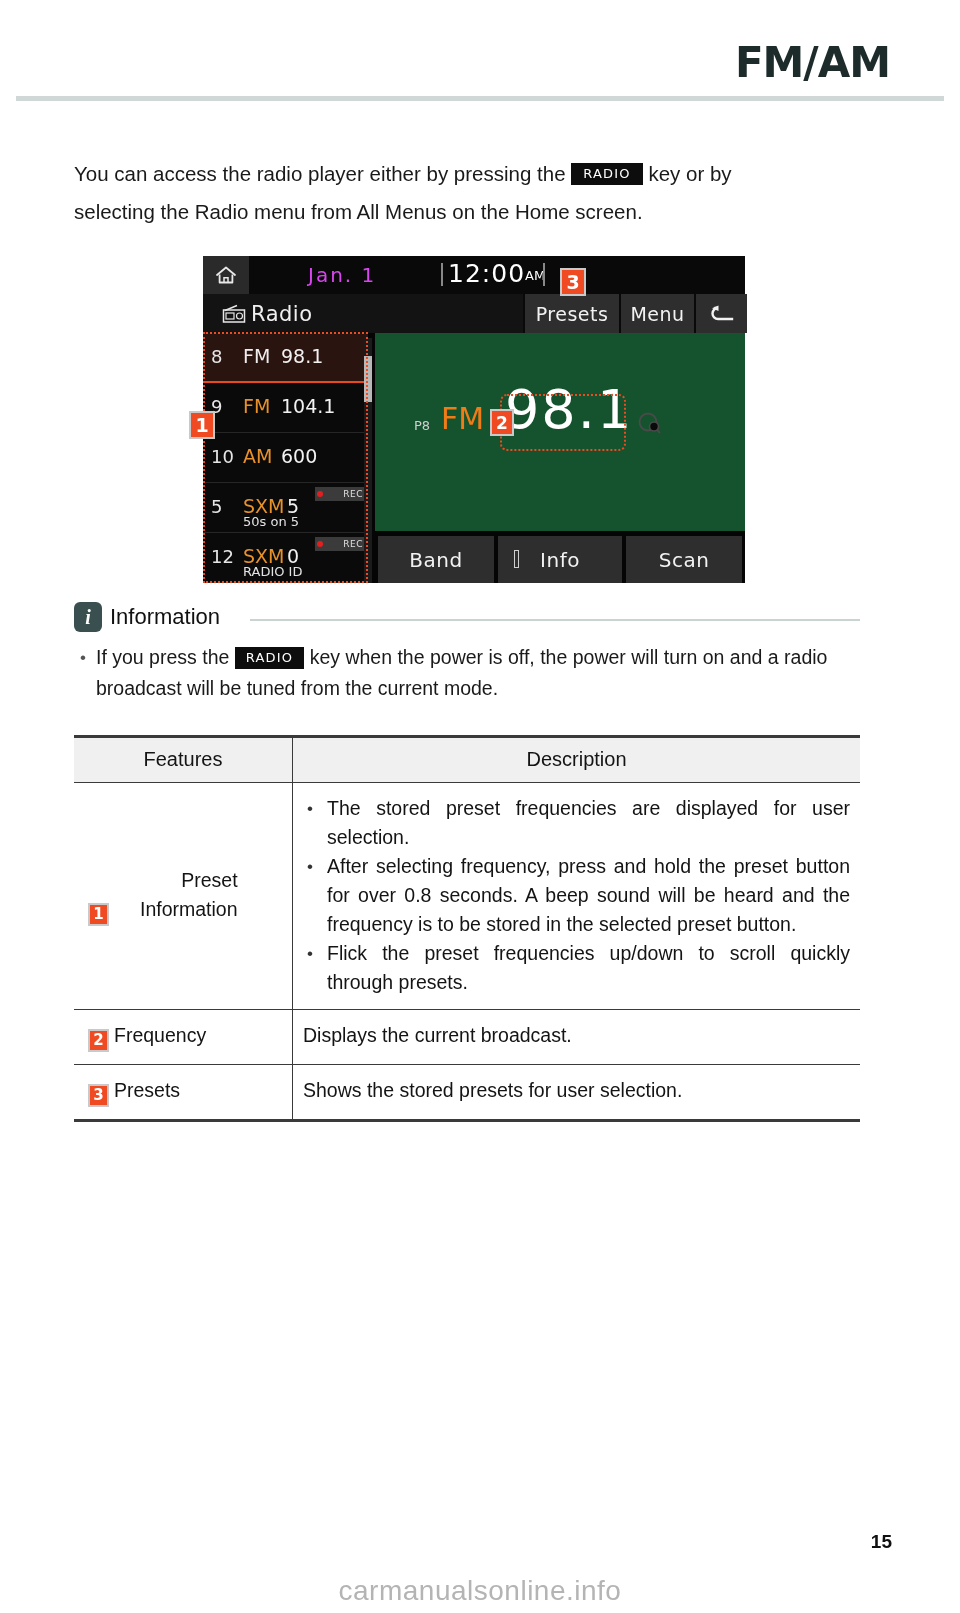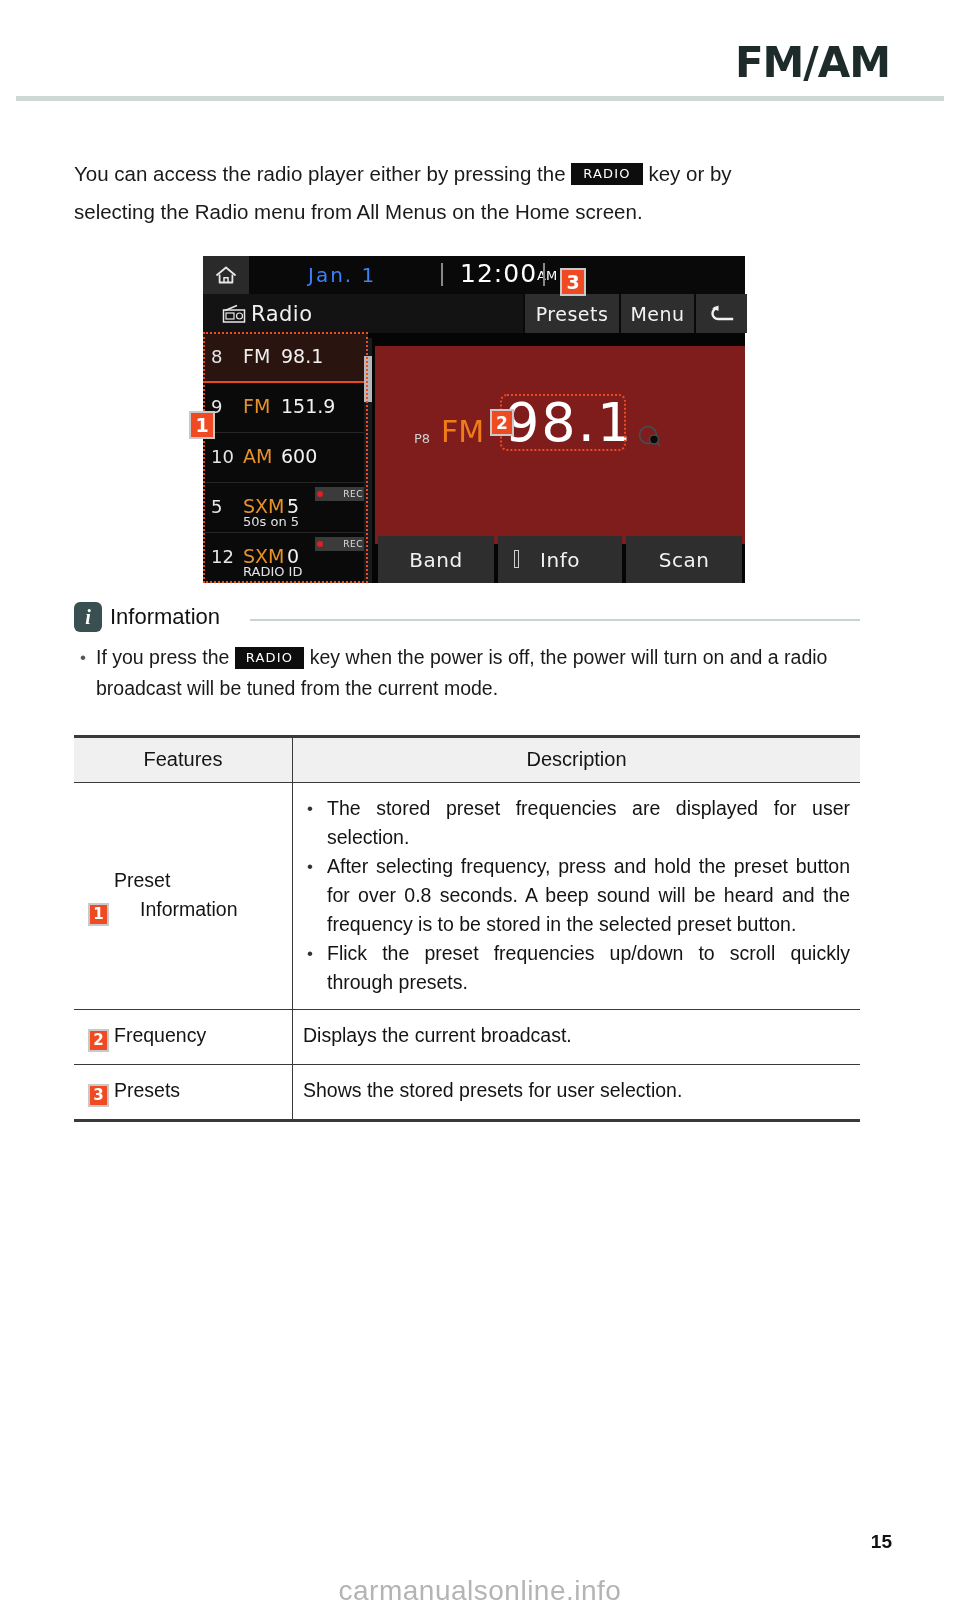--- a/index.html
+++ b/index.html
@@ -87,38 +87,37 @@
     position: absolute;
     left: 0; top: 0;
     width: 46px; height: 38px;
     background: #2a2a2a;
     display: flex; align-items: center; justify-content: center;
   }
   .sb-date {
     position: absolute;
     left: 105px; top: 7px;
     font-size: 20px;
-    color: #3b82f6;
+    color: #d946ef;
     letter-spacing: 2px;
     font-family: "DejaVu Sans", sans-serif;
   }
   .sb-divider {
     position: absolute;
     left: 238px; top: 7px;
     width: 2px; height: 23px;
     background: #888;
   }
   .sb-time {
     position: absolute;
     left: 245px; top: 3px;
     font-size: 25px;
     color: #ffffff;
     letter-spacing: 1px;
     font-family: "DejaVu Sans", sans-serif;
-    margin-left: 12px;
   }
   .sb-ampm {
     font-size: 13px;
     letter-spacing: 0;
     vertical-align: 2px;
   }
   .sb-divider2 {
     position: absolute;
     left: 340px; top: 7px;
     width: 2px; height: 23px;
@@ -235,23 +234,23 @@
   .list-thumb {
     position: absolute;
     left: 0; top: 18px;
     width: 8px; height: 46px;
     background: #b8b8b8;
   }
 
   
   .main-display {
     position: absolute;
-    left: 172px; top: 90px;
+    left: 172px; top: 77px;
     width: 370px; height: 198px;
-    background: #7f1d1d;
+    background: #14532d;
   }
   .md-pnum {
     position: absolute;
     left: 39px; top: 85px;
     font-size: 13px;
     color: #cfcfcf;
     font-family: "DejaVu Sans", sans-serif;
   }
   .md-band {
     position: absolute;
@@ -441,21 +440,21 @@
     box-sizing: border-box;
     color: #fff;
     font-size: 15px;
     font-weight: bold;
     text-align: center;
     line-height: 19px;
     vertical-align: -3px;
     margin-right: 5px;
     font-family: "DejaVu Sans", sans-serif;
   }
-  .feat-label { display: inline-block; }
+  .feat-label { display: inline-block; text-align: right; }
   .feat-label .l2 { display: block; padding-left: 26px; }
   .desc-list { margin: 0; padding: 0; list-style: none; }
   .desc-list li {
     position: relative;
     padding-left: 24px;
     text-align: justify;
   }
   .desc-list li .dot {
     position: absolute;
     left: 4px; top: 0;
@@ -538,21 +537,21 @@
 
   <div class="preset-list">
     <div class="preset-row active">
       <span class="p-num">8</span>
       <span class="p-band">FM</span>
       <span class="p-freq">98.1</span>
     </div>
     <div class="preset-row">
       <span class="p-num">9</span>
       <span class="p-band">FM</span>
-      <span class="p-freq">151.9</span>
+      <span class="p-freq">104.1</span>
     </div>
     <div class="preset-row">
       <span class="p-num">10</span>
       <span class="p-band">AM</span>
       <span class="p-freq">600</span>
     </div>
     <div class="preset-row">
       <span class="p-num">5</span>
       <span class="p-band wide">SXM</span>
       <span class="p-freq">5</span>

